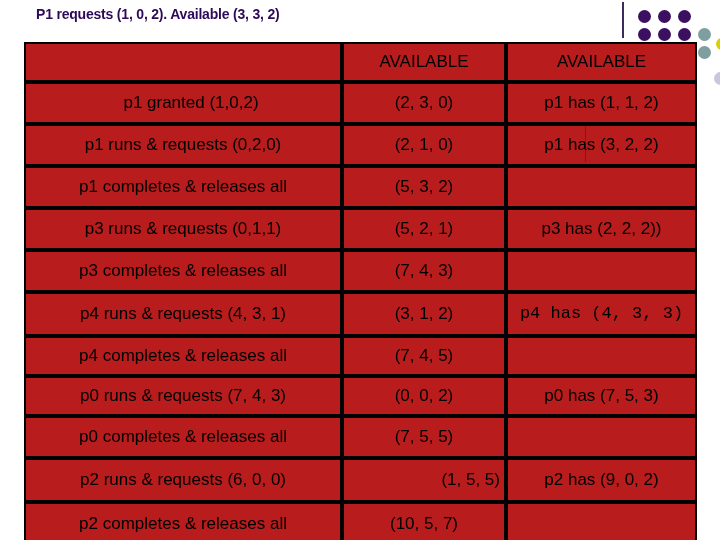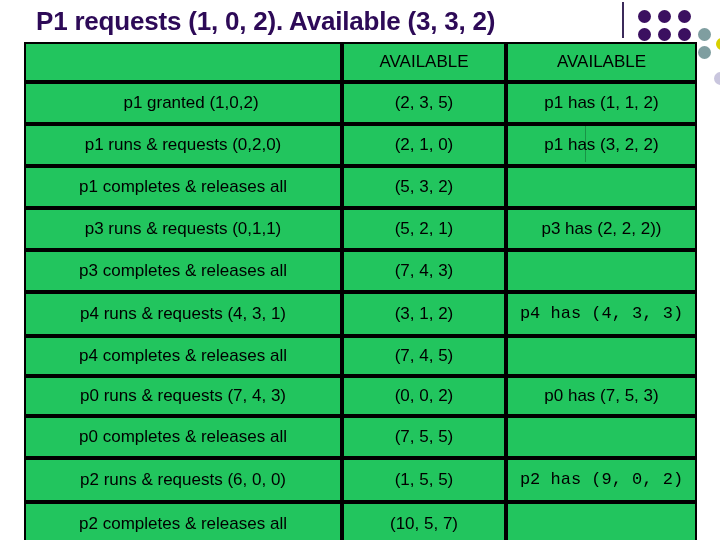--- a/index.html
+++ b/index.html
@@ -36,21 +36,21 @@
     width: 2px;
     height: 36px;
     background: #3b2a5a;
   }
 
   
   #title {
     position: absolute;
     left: 36px;
     top: 6px;
-    font-size: 26px;
+    font-size: 14px;
     font-weight: bold;
     letter-spacing: -0.2px;
     color: #2d0a57;
     white-space: nowrap;
   }
 
   
   #table-wrap {
     position: absolute;
     left: 24px;
@@ -58,21 +58,21 @@
     width: 673px;
   }
   table.grid {
     border-collapse: separate;
     border-spacing: 0;
     width: 673px;
     table-layout: fixed;
   }
   table.grid td {
     border: 2px solid #000000;
-    background: #22c55e;
+    background: #b91c1c;
     font-size: 17px;
     color: #000000;
     text-align: center;
     vertical-align: middle;
     padding: 0 4px;
     height: 34px;
     line-height: 1.1;
     overflow: hidden;
     white-space: nowrap;
   }
@@ -127,21 +127,21 @@
       <col class="c-alloc">
     </colgroup>
     <tbody id="tbody">
         <tr>
           <td style="height: 36px;"></td>
           <td style="height: 36px;">AVAILABLE</td>
           <td style="height: 36px;">AVAILABLE</td>
         </tr>
         <tr>
           <td style="height: 38px; padding-left: 20px;">p1 granted (1,0,2)</td>
-          <td style="height: 38px;">(2, 3, 5)</td>
+          <td style="height: 38px;">(2, 3, 0)</td>
           <td style="height: 38px;">p1 has (1, 1, 2)</td>
         </tr>
         <tr>
           <td style="height: 38px; margin-left: 10px;">p1 runs &amp; requests (0,2,0)</td>
           <td style="height: 38px;">(2, 1, 0)</td>
           <td style="height: 38px;">p1 has (3, 2, 2)</td>
         </tr>
         <tr>
           <td style="height: 38px;">p1 completes &amp; releases all</td>
           <td style="height: 38px;">(5, 3, 2)</td>
@@ -172,22 +172,22 @@
           <td style="height: 36px;">(0, 0, 2)</td>
           <td style="height: 36px; text-align: center;">p0 has (7, 5, 3)</td>
         </tr>
         <tr>
           <td style="height: 38px;">p0 completes &amp; releases all</td>
           <td style="height: 38px; text-align: center;">(7, 5, 5)</td>
           <td style="height: 38px;"></td>
         </tr>
         <tr>
           <td style="height: 40px; margin-left: 8px;">p2 runs &amp; requests (6, 0, 0)</td>
-          <td style="height: 40px;">(1, 5, 5)</td>
-          <td style="height: 40px; font-family: Liberation Mono, monospace;">p2 has (9, 0, 2)</td>
+          <td style="height: 40px; text-align: right;">(1, 5, 5)</td>
+          <td style="height: 40px;">p2 has (9, 0, 2)</td>
         </tr>
         <tr>
           <td style="height: 40px;">p2 completes &amp; releases all</td>
           <td style="height: 40px;">(10, 5, 7)</td>
           <td style="height: 40px;"></td>
         </tr>
       </tbody>
   </table>
   <div id="artifact"></div>
 </div>

